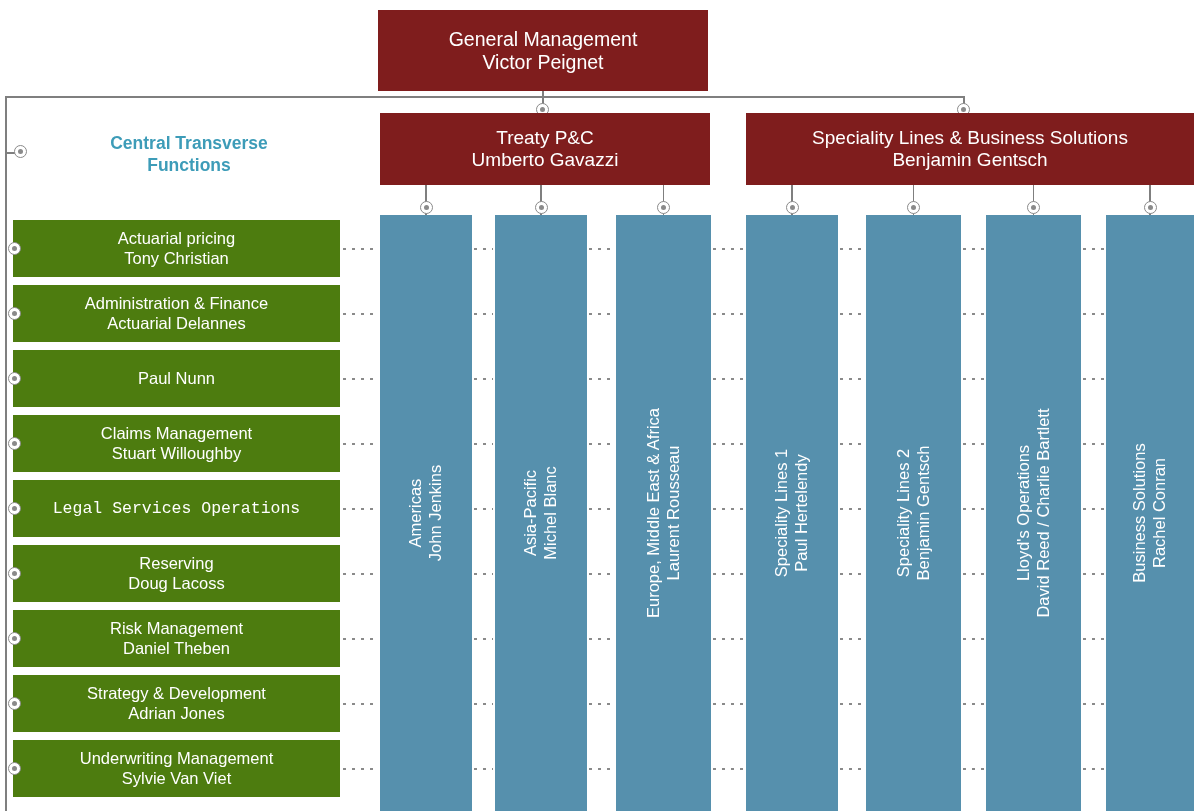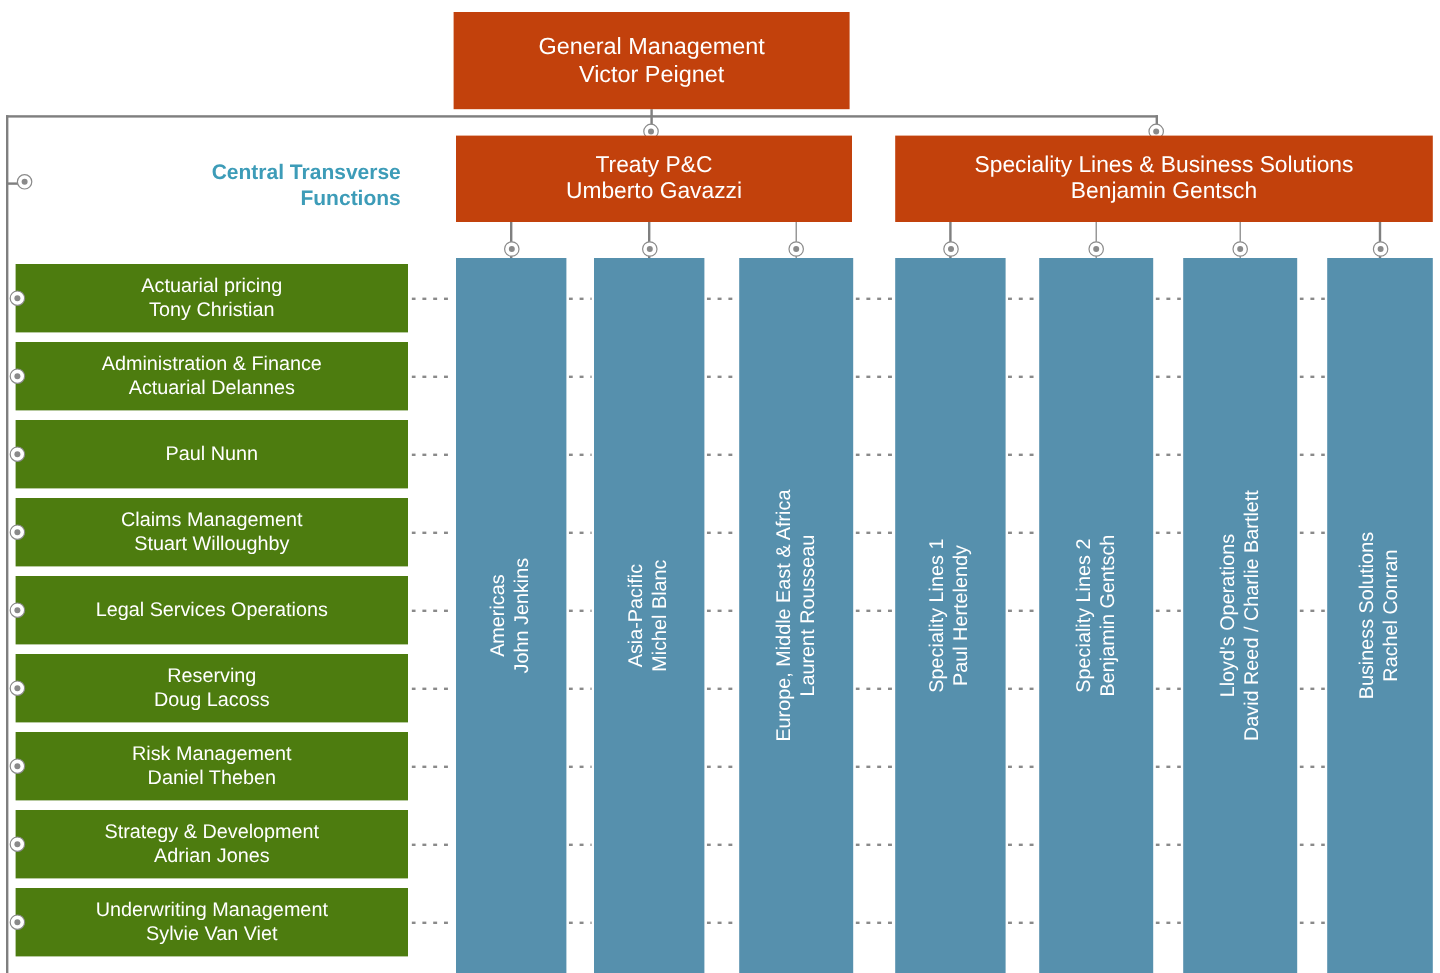--- a/index.html
+++ b/index.html
@@ -24,38 +24,38 @@
     flex-direction: column;
     align-items: center;
     justify-content: center;
     color: #ffffff;
     text-align: center;
     line-height: 1.18;
   }
   .box .l1, .box .l2 { display: block; white-space: nowrap; }
 
   .box-dark  { background: #0b6t80; }
-  .box-dark  { background: #c2410c; }
+  .box-dark  { background: #7f1d1d; }
   .box-mid   { background: #4d7c0f; }
 
   
   #gm      { left: 378px; top: 10px;  width: 330px; height: 81px; font-size: 19.5px; }
   #treaty  { left: 380px; top: 113px; width: 330px; height: 72px; font-size: 19px; }
   #spec    { left: 746px; top: 113px; width: 448px; height: 72px; font-size: 19px; }
 
   
   #ctf-title {
     position: absolute;
     left: 44px; top: 133px;
     width: 290px;
     color: #3d9cb8;
     font-size: 17.5px;
     font-weight: bold;
     line-height: 1.25;
-    text-align: right;
+    text-align: center;
   }
 
   
   .fbox {
     left: 13px;
     width: 327px;
     height: 57px;
     font-size: 16.5px;
   }
 
@@ -167,21 +167,21 @@
       <div class="node" style="left: 8px; top: 307px;"></div>
       <div class="box box-mid fbox" style="top: 350px;">
         <span class="l2">Paul Nunn</span>
       </div>
       <div class="node" style="left: 8px; top: 372px;"></div>
       <div class="box box-mid fbox" style="top: 415px;">
         <span class="l1">Claims Management</span>
         <span class="l2">Stuart Willoughby</span>
       </div>
       <div class="node" style="left: 8px; top: 437px;"></div>
-      <div class="box box-mid fbox" style="top: 480px;">
+      <div class="box box-mid fbox" style="top: 480px; font-family: Liberation Mono, monospace;">
         <span class="l1">Legal Services Operations</span>
       </div>
       <div class="node" style="left: 8px; top: 502px;"></div>
       <div class="box box-mid fbox" style="top: 545px;">
         <span class="l1">Reserving</span>
         <span class="l2">Doug Lacoss</span>
       </div>
       <div class="node" style="left: 8px; top: 567px;"></div>
       <div class="box box-mid fbox" style="top: 610px;">
         <span class="l1">Risk Management</span>

